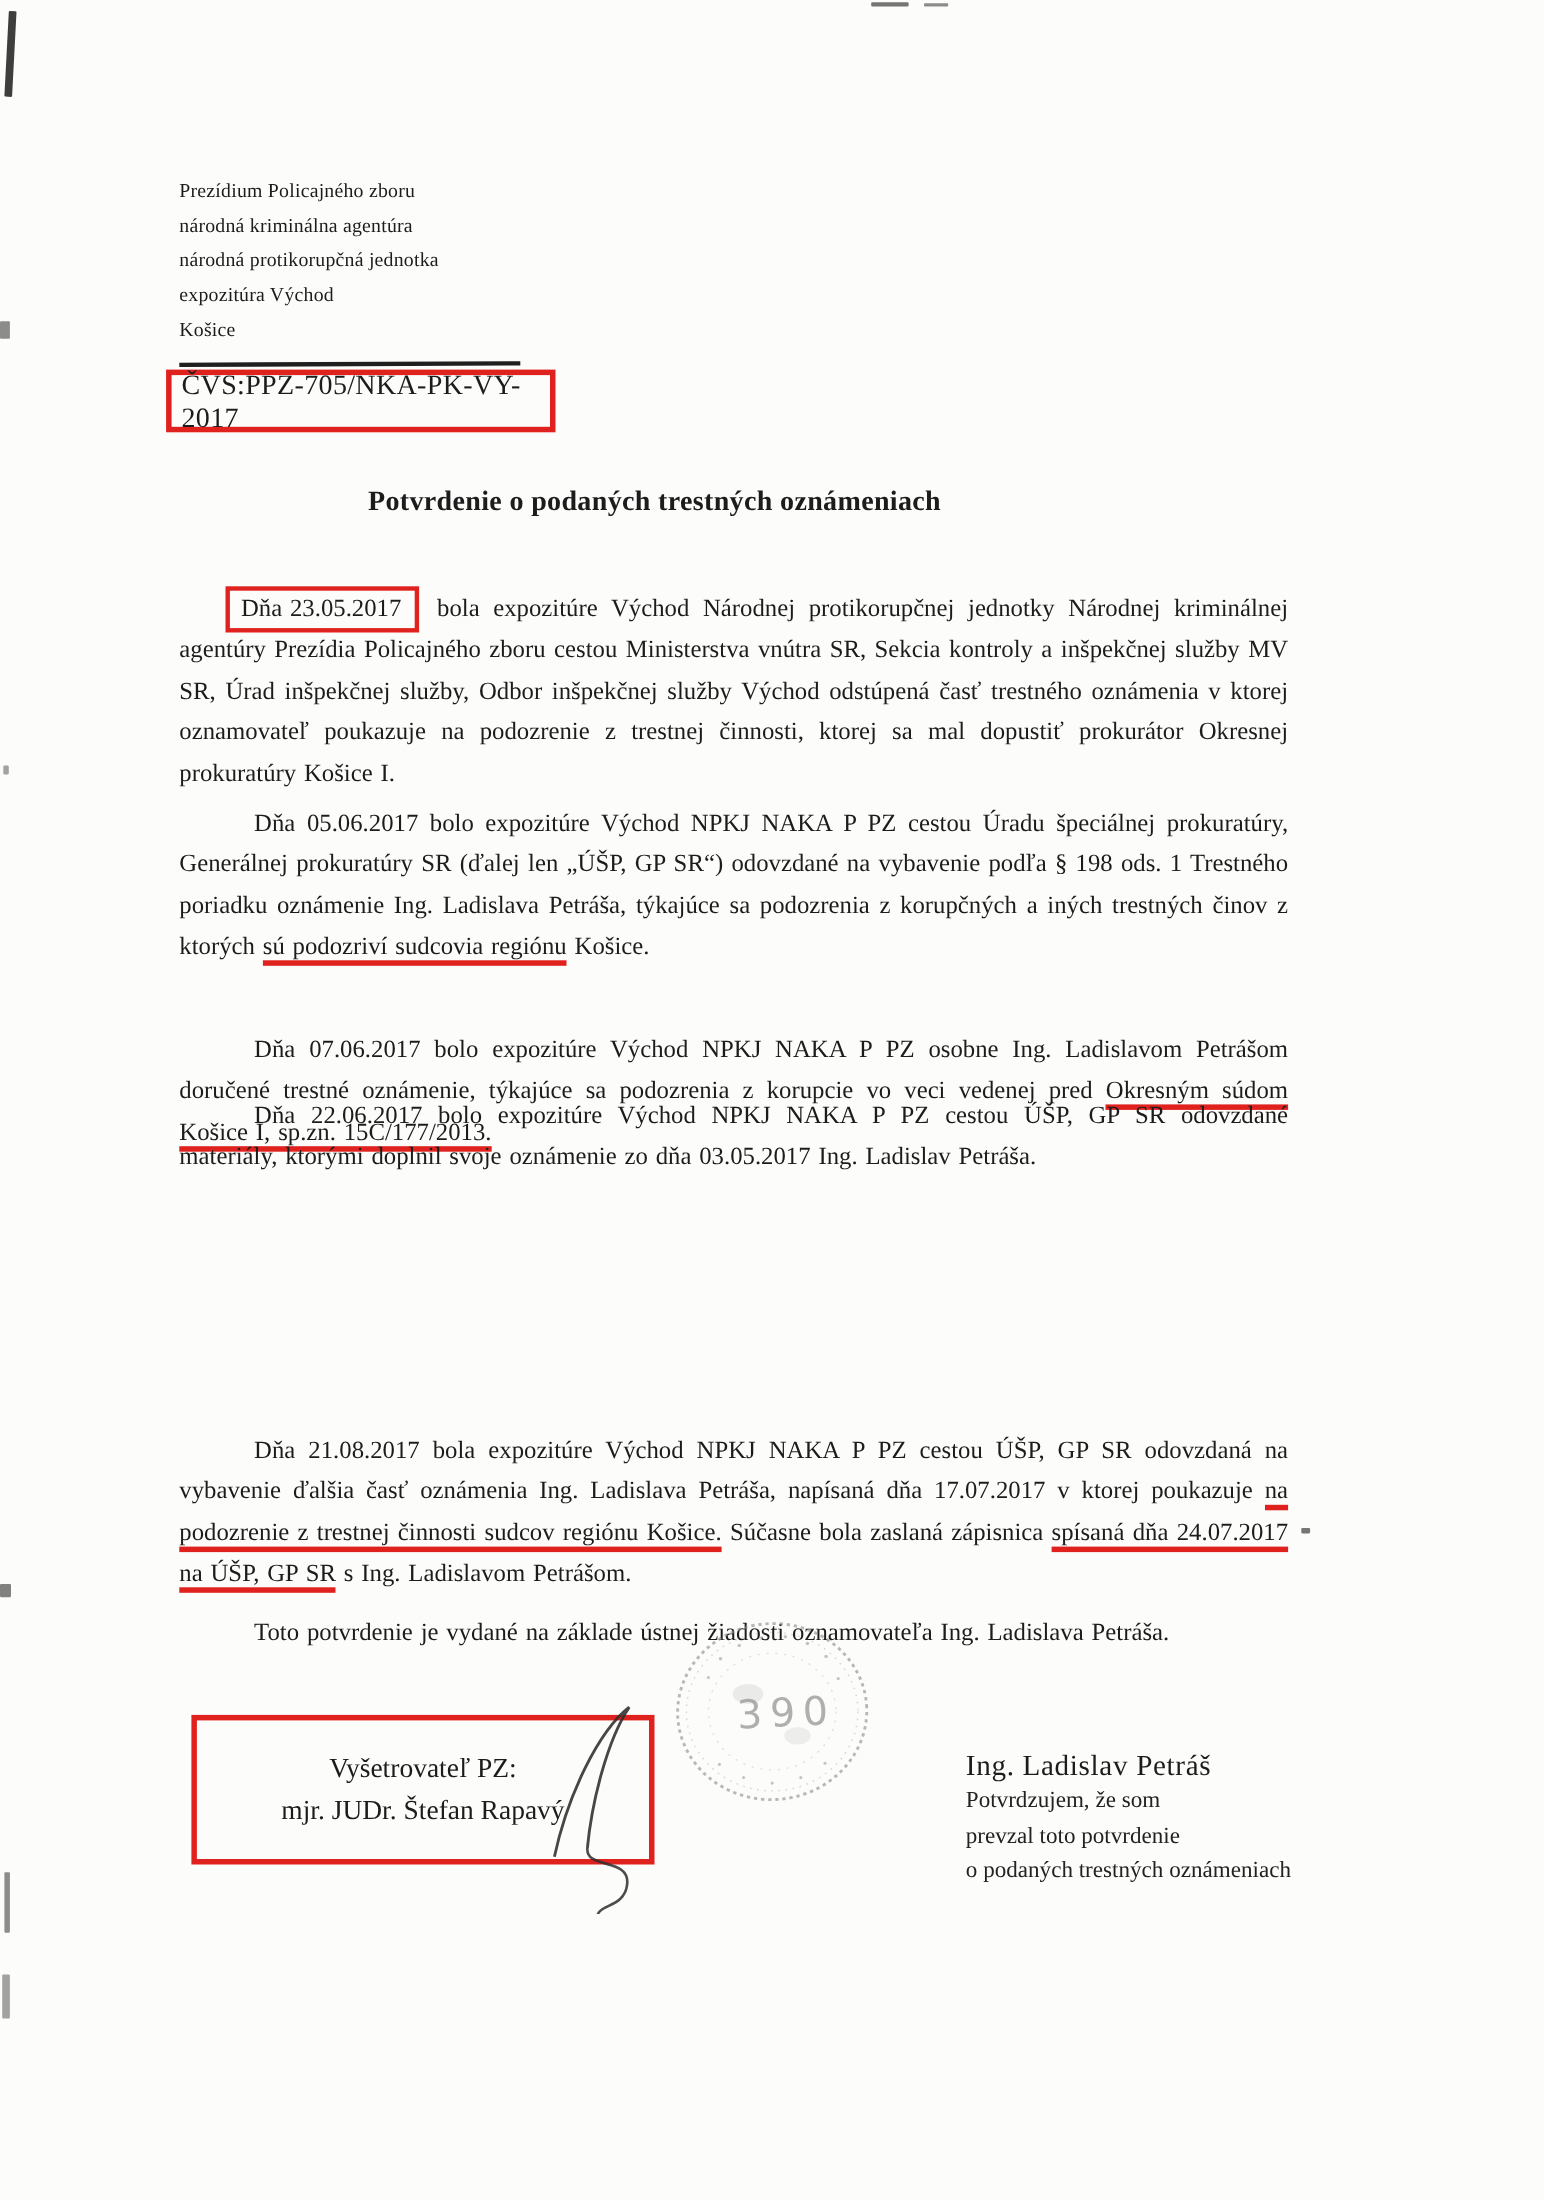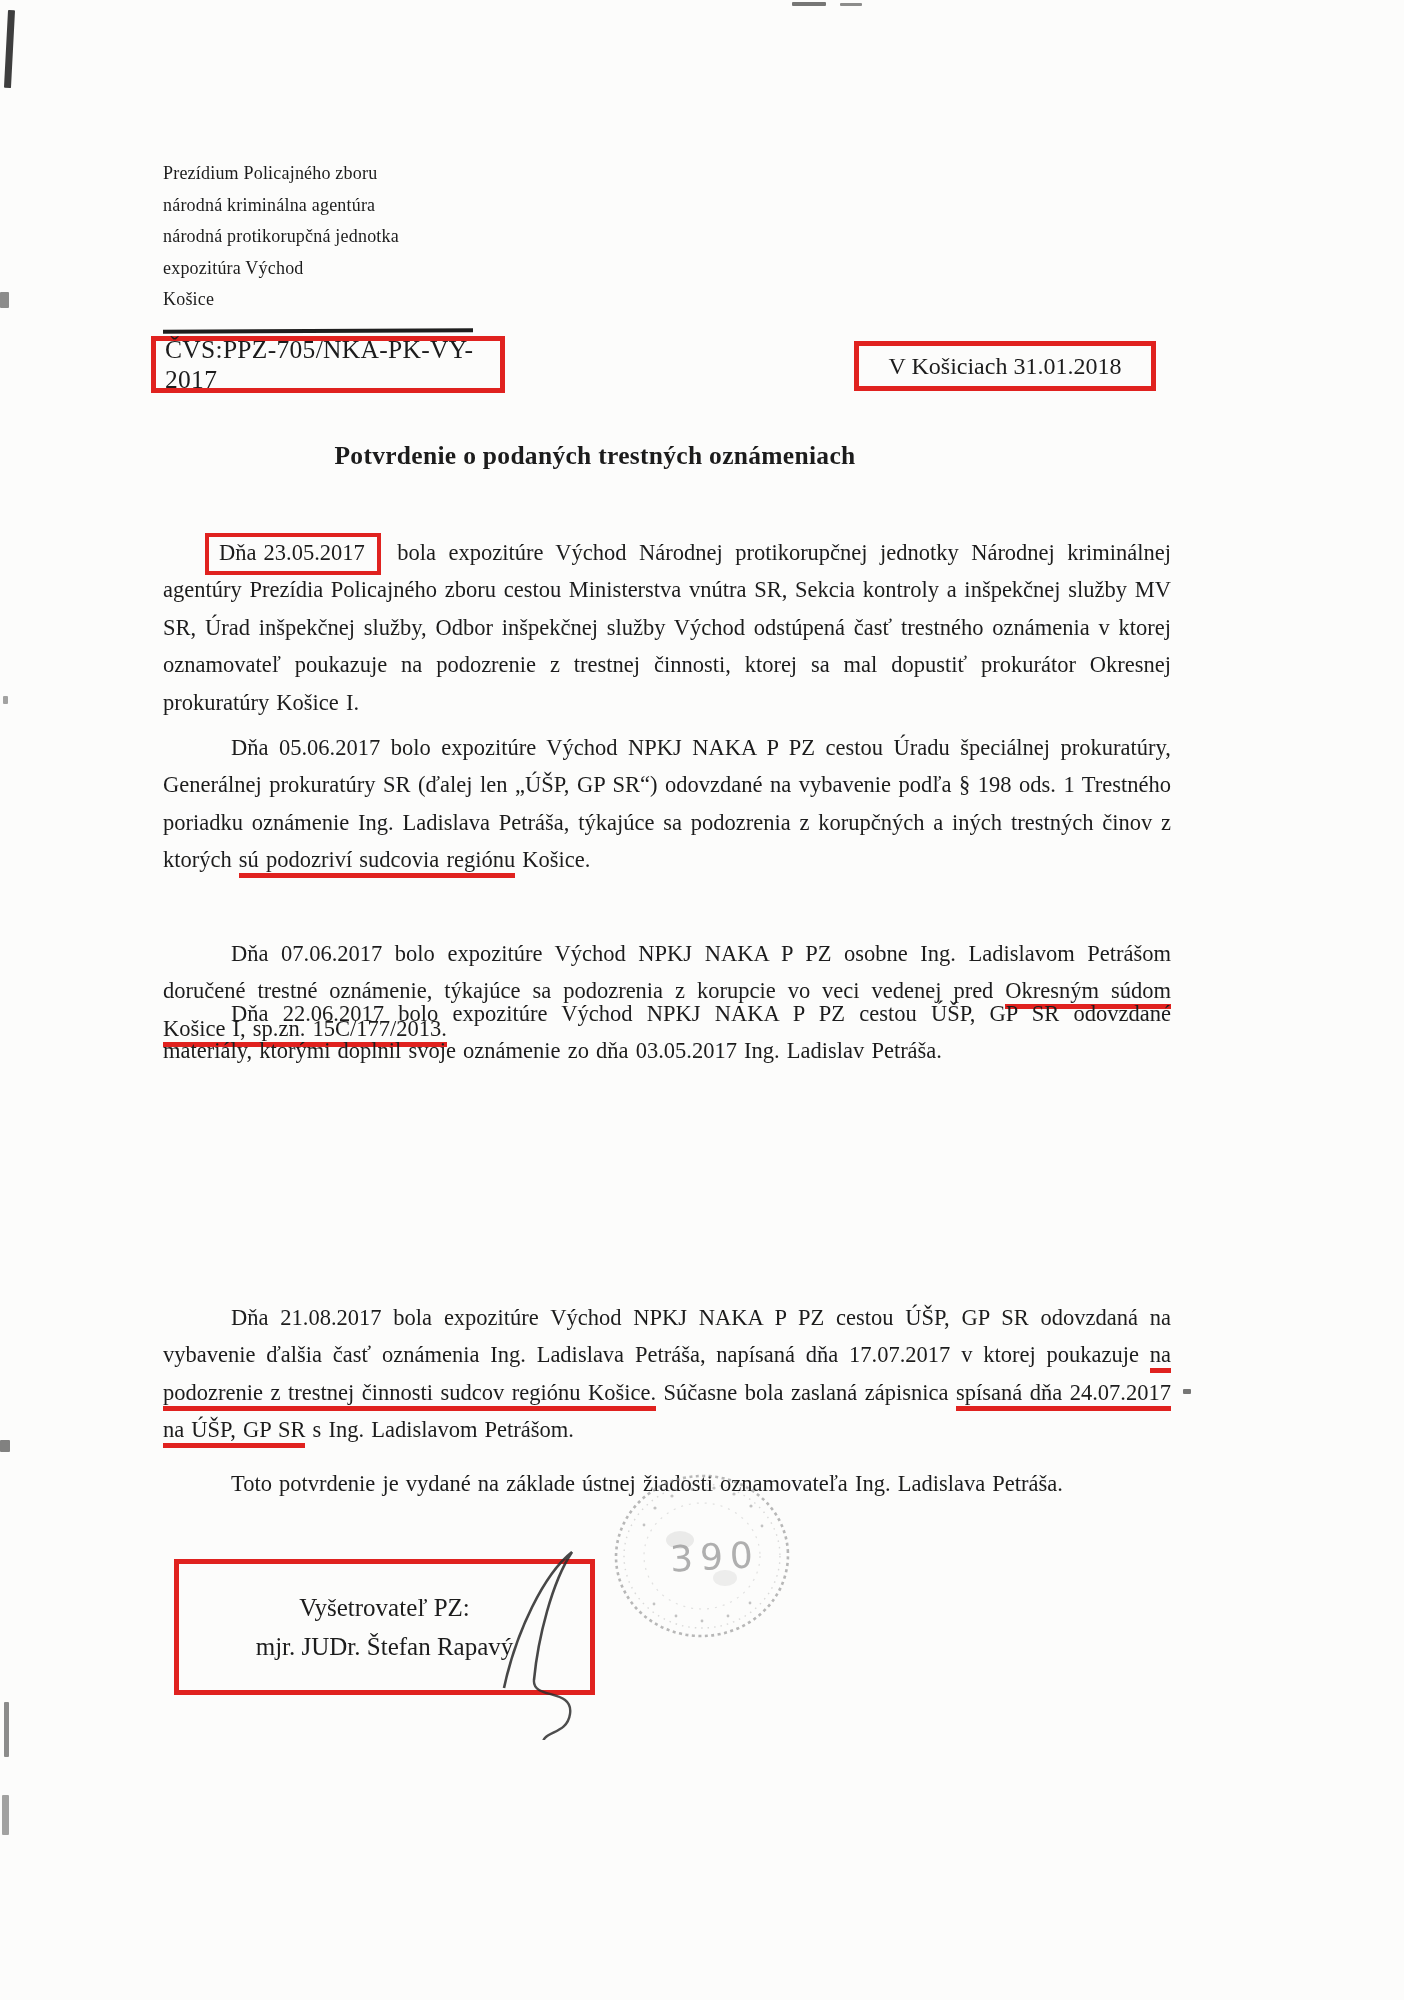--- a/index.html
+++ b/index.html
@@ -110,23 +110,20 @@
     <div>národná kriminálna agentúra</div>
     <div>národná protikorupčná jednotka</div>
     <div>expozitúra Východ</div>
     <div>Košice</div>
   </div>
   <div class="header-underline"></div>
 
   <div class="red-box cvs-box">
     <span>ČVS:PPZ-705/NKA-PK-VY-2017</span>
   </div>
-  <div class="red-box date-box">
-    <span>V Košiciach 31.01.2018</span>
-  </div>
 
   <div class="doc-title">Potvrdenie o podaných trestných oznámeniach</div>
 
   <p class="para p1"><span class="date-inline-box"><span>Dňa 23.05.2017</span></span><span> bola expozitúre Východ Národnej protikorupčnej jednotky Národnej kriminálnej agentúry Prezídia Policajného zboru cestou Ministerstva vnútra SR, Sekcia kontroly a inšpekčnej služby MV SR, Úrad inšpekčnej služby, Odbor inšpekčnej služby Východ odstúpená časť trestného oznámenia v ktorej oznamovateľ poukazuje na podozrenie z trestnej činnosti, ktorej sa mal dopustiť prokurátor Okresnej prokuratúry Košice I.</span></p>
 
   <p class="para p2"><span>Dňa 05.06.2017 bolo expozitúre Východ NPKJ NAKA P PZ cestou Úradu špeciálnej prokuratúry, Generálnej prokuratúry SR (ďalej len „ÚŠP, GP SR“) odovzdané na vybavenie podľa § 198 ods. 1 Trestného poriadku oznámenie Ing. Ladislava Petráša, týkajúce sa podozrenia z korupčných a iných trestných činov z ktorých </span><span class="u-red">sú podozriví sudcovia regiónu</span><span> Košice.</span></p>
 
   <p class="para p3"><span>Dňa 07.06.2017 bolo expozitúre Východ NPKJ NAKA P PZ osobne Ing. Ladislavom Petrášom doručené trestné oznámenie, týkajúce sa podozrenia z korupcie vo veci vedenej pred </span><span class="u-red">Okresným súdom Košice I, sp.zn. 15C/177/2013.</span></p>
 
   <p class="para p4">Dňa 22.06.2017 bolo expozitúre Východ NPKJ NAKA P PZ cestou ÚŠP, GP SR odovzdané materiály, ktorými doplnil svoje oznámenie zo dňa 03.05.2017 Ing. Ladislav Petráša.</p>
@@ -162,20 +159,26 @@
 
   <div class="red-box sig-box">
     <div>Vyšetrovateľ PZ:</div>
     <div>mjr. JUDr. Štefan Rapavý</div>
   </div>
   <svg class="sig-svg" width="140" height="200" viewBox="0 0 140 200">
     <path d="M22,148 C34,92 62,34 90,12 C70,42 56,98 52,140" fill="none" stroke="#2e2e2e" stroke-width="2.6" opacity="0.88"></path>
     <path d="M52,140 C50,160 92,148 88,174 C85,196 58,190 61,206" fill="none" stroke="#2e2e2e" stroke-width="2.4" opacity="0.85"></path>
   </svg>
 
+  <div class="recipient">
+    <div class="name">Ing. Ladislav Petráš</div>
+    <div class="line">Potvrdzujem, že som</div>
+    <div class="line">prevzal toto potvrdenie</div>
+    <div class="line">o podaných trestných oznámeniach</div>
+  </div>
 
   <div class="artifact" style="left:6px;top:10px;width:7px;height:78px;opacity:.85;transform:rotate(3deg);"></div>
   <div class="artifact" style="left:0;top:292px;width:9px;height:16px;opacity:.5;"></div>
   <div class="artifact" style="left:3px;top:696px;width:5px;height:8px;opacity:.4;"></div>
   <div class="artifact" style="left:0;top:1440px;width:10px;height:12px;opacity:.55;"></div>
   <div class="artifact" style="left:4px;top:1702px;width:5px;height:55px;opacity:.5;"></div>
   <div class="artifact" style="left:2px;top:1795px;width:7px;height:40px;opacity:.4;"></div>
   <div class="artifact" style="left:792px;top:2px;width:34px;height:4px;opacity:.6;"></div>
   <div class="artifact" style="left:840px;top:3px;width:22px;height:3px;opacity:.5;"></div>
   <div class="artifact" style="left:1183px;top:1389px;width:8px;height:5px;opacity:.6;"></div>

